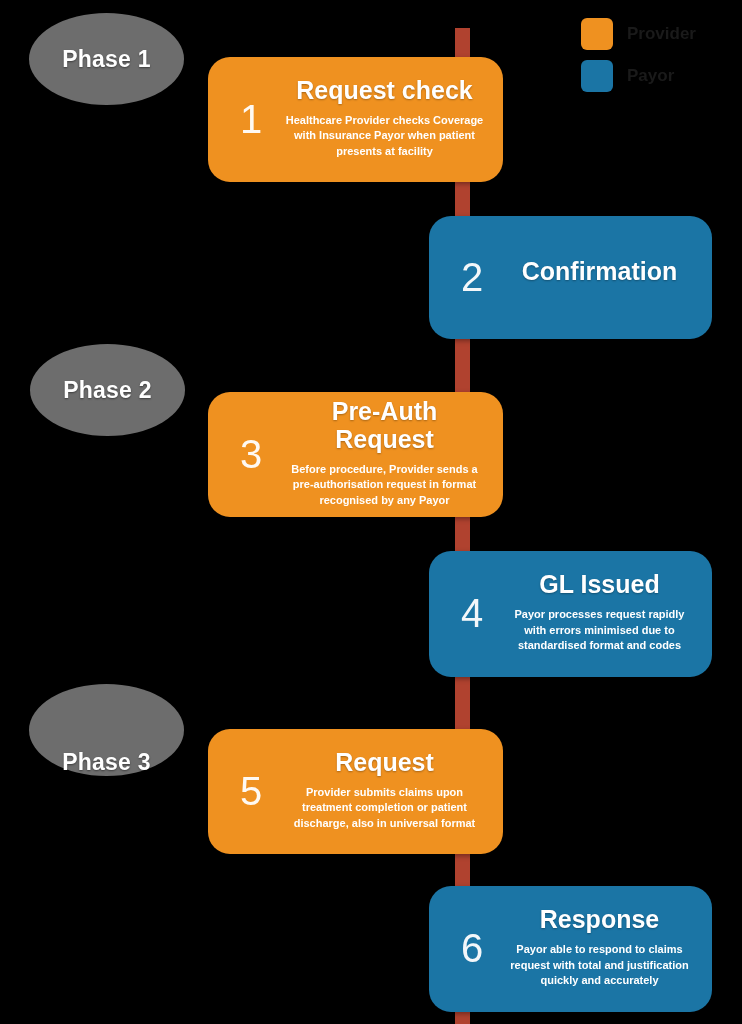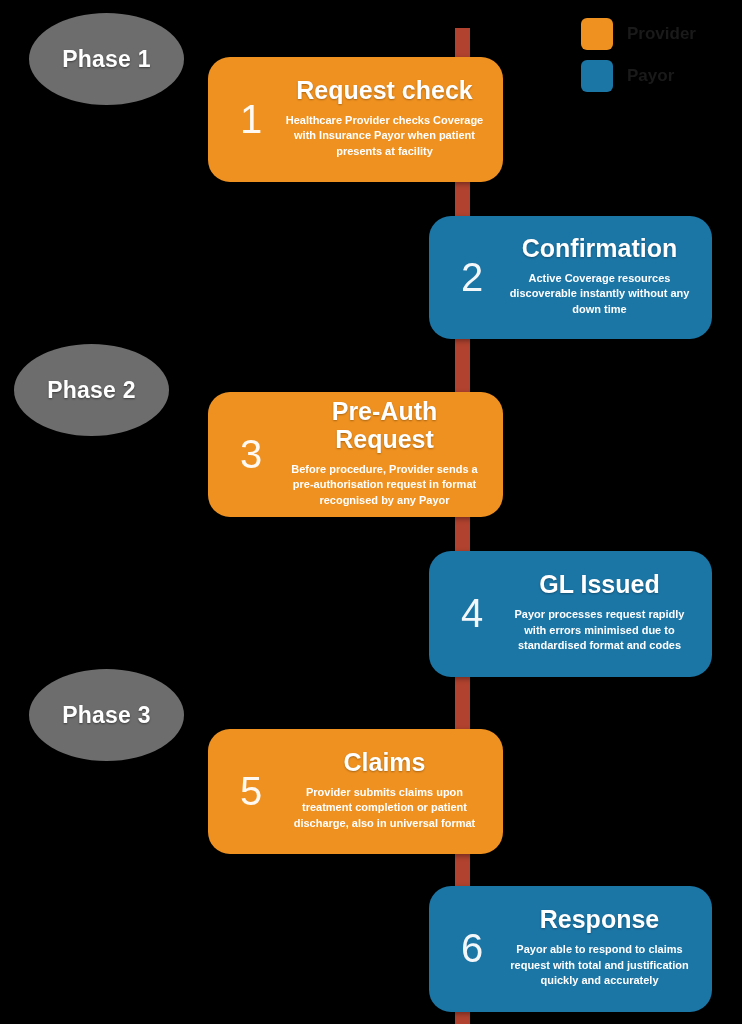--- a/index.html
+++ b/index.html
@@ -34,22 +34,22 @@
     justify-content:center;
   }
   .phase-label {
     color:#ffffff;
     font-size:23px;
     font-weight:bold;
     letter-spacing:.2px;
     text-shadow:0 1px 2px rgba(0,0,0,.45);
   }
   .phase-1 { left:29px;  top:13px;  }
-  .phase-2 { left:14px;  top:344px; }
-  .phase-3 { left:29px;  top:669px; }
+  .phase-2 { left:30px;  top:344px; }
+  .phase-3 { left:29px;  top:684px;align-items:flex-end; }
 
   
   .card {
     position:absolute;
     border-radius:22px;
     display:flex;
     align-items:stretch;
     padding:8px 14px 10px 14px;
     box-shadow:0 2px 5px rgba(0,0,0,.35);
   }
@@ -150,21 +150,20 @@
     <div class="card-body">
       <div class="card-title">Request check</div>
       <div class="card-desc">Healthcare Provider checks Coverage with Insurance Payor when patient presents at facility</div>
     </div>
   </div>
 
   <div class="card payor card-2">
     <div class="card-num">2</div>
     <div class="card-body">
       <div class="card-title">Confirmation</div>
-      <div class="card-desc">Active Coverage resources discoverable instantly without any down time</div>
     </div>
   </div>
 
   <div class="card provider card-3">
     <div class="card-num">3</div>
     <div class="card-body">
       <div class="card-title">Pre-Auth Request</div>
       <div class="card-desc">Before procedure, Provider sends a pre-authorisation request in format recognised by any Payor</div>
     </div>
   </div>
@@ -173,21 +172,21 @@
     <div class="card-num">4</div>
     <div class="card-body">
       <div class="card-title">GL Issued</div>
       <div class="card-desc">Payor processes request rapidly with errors minimised due to standardised format and codes</div>
     </div>
   </div>
 
   <div class="card provider card-5">
     <div class="card-num">5</div>
     <div class="card-body">
-      <div class="card-title">Claims</div>
+      <div class="card-title">Request</div>
       <div class="card-desc">Provider submits claims upon treatment completion or patient discharge, also in universal format</div>
     </div>
   </div>
 
   <div class="card payor card-6">
     <div class="card-num">6</div>
     <div class="card-body">
       <div class="card-title">Response</div>
       <div class="card-desc">Payor able to respond to claims request with total and justification quickly and accurately</div>
     </div>

